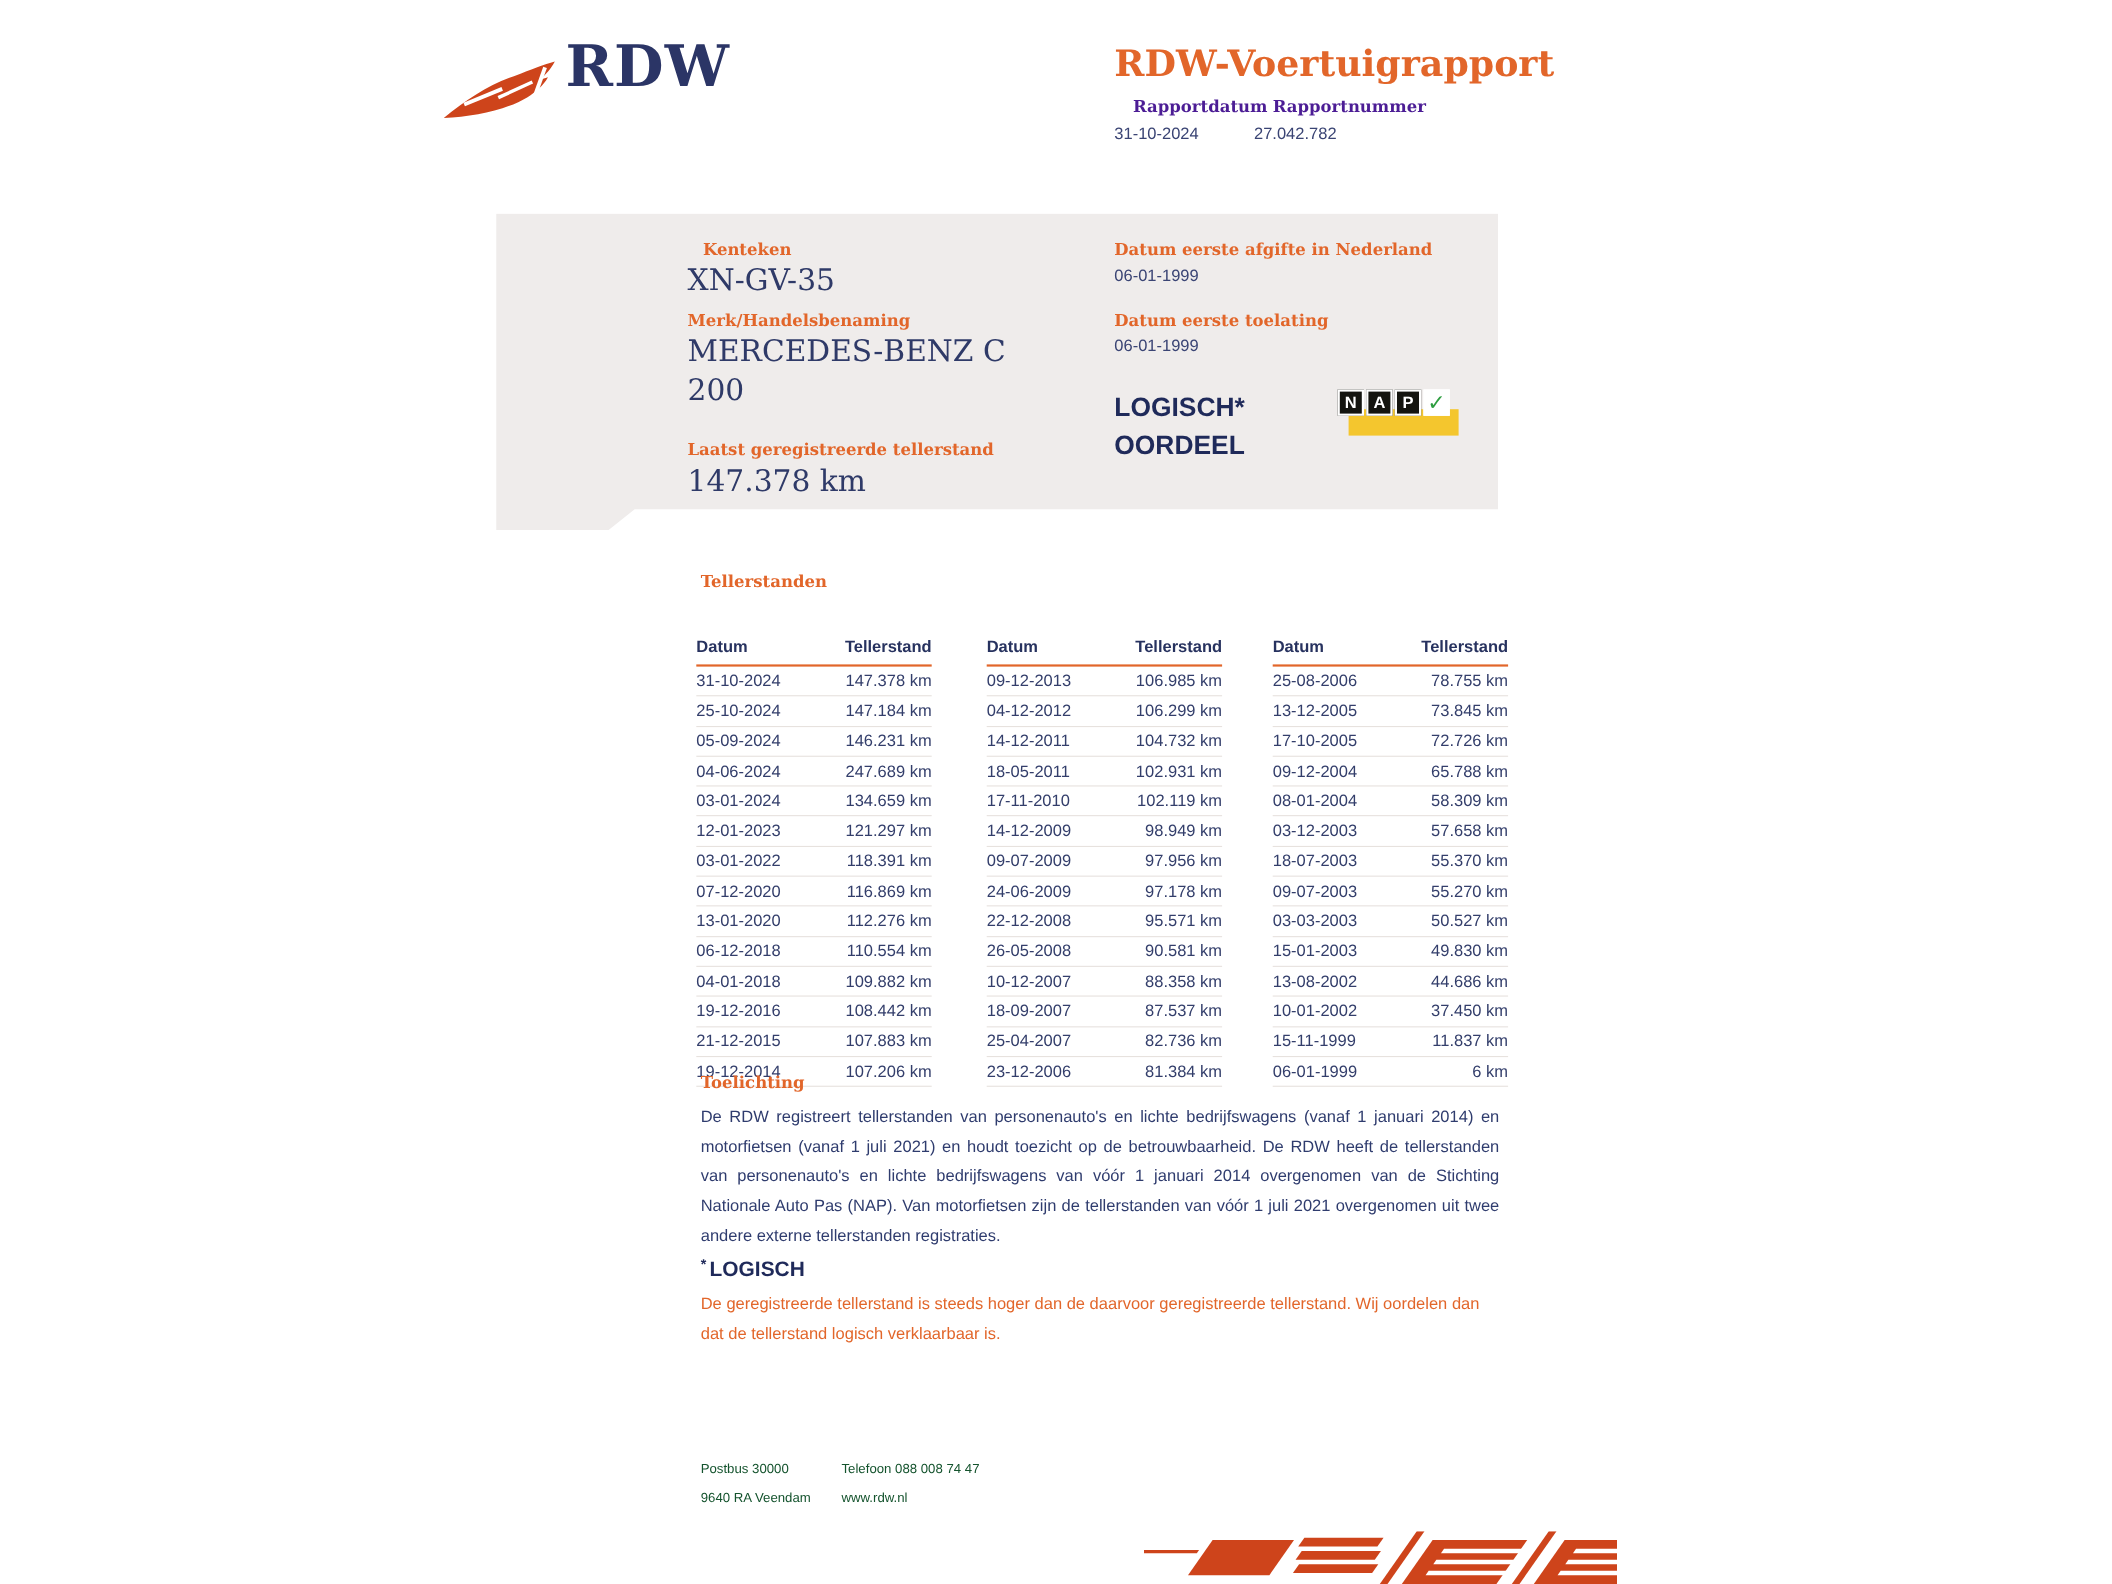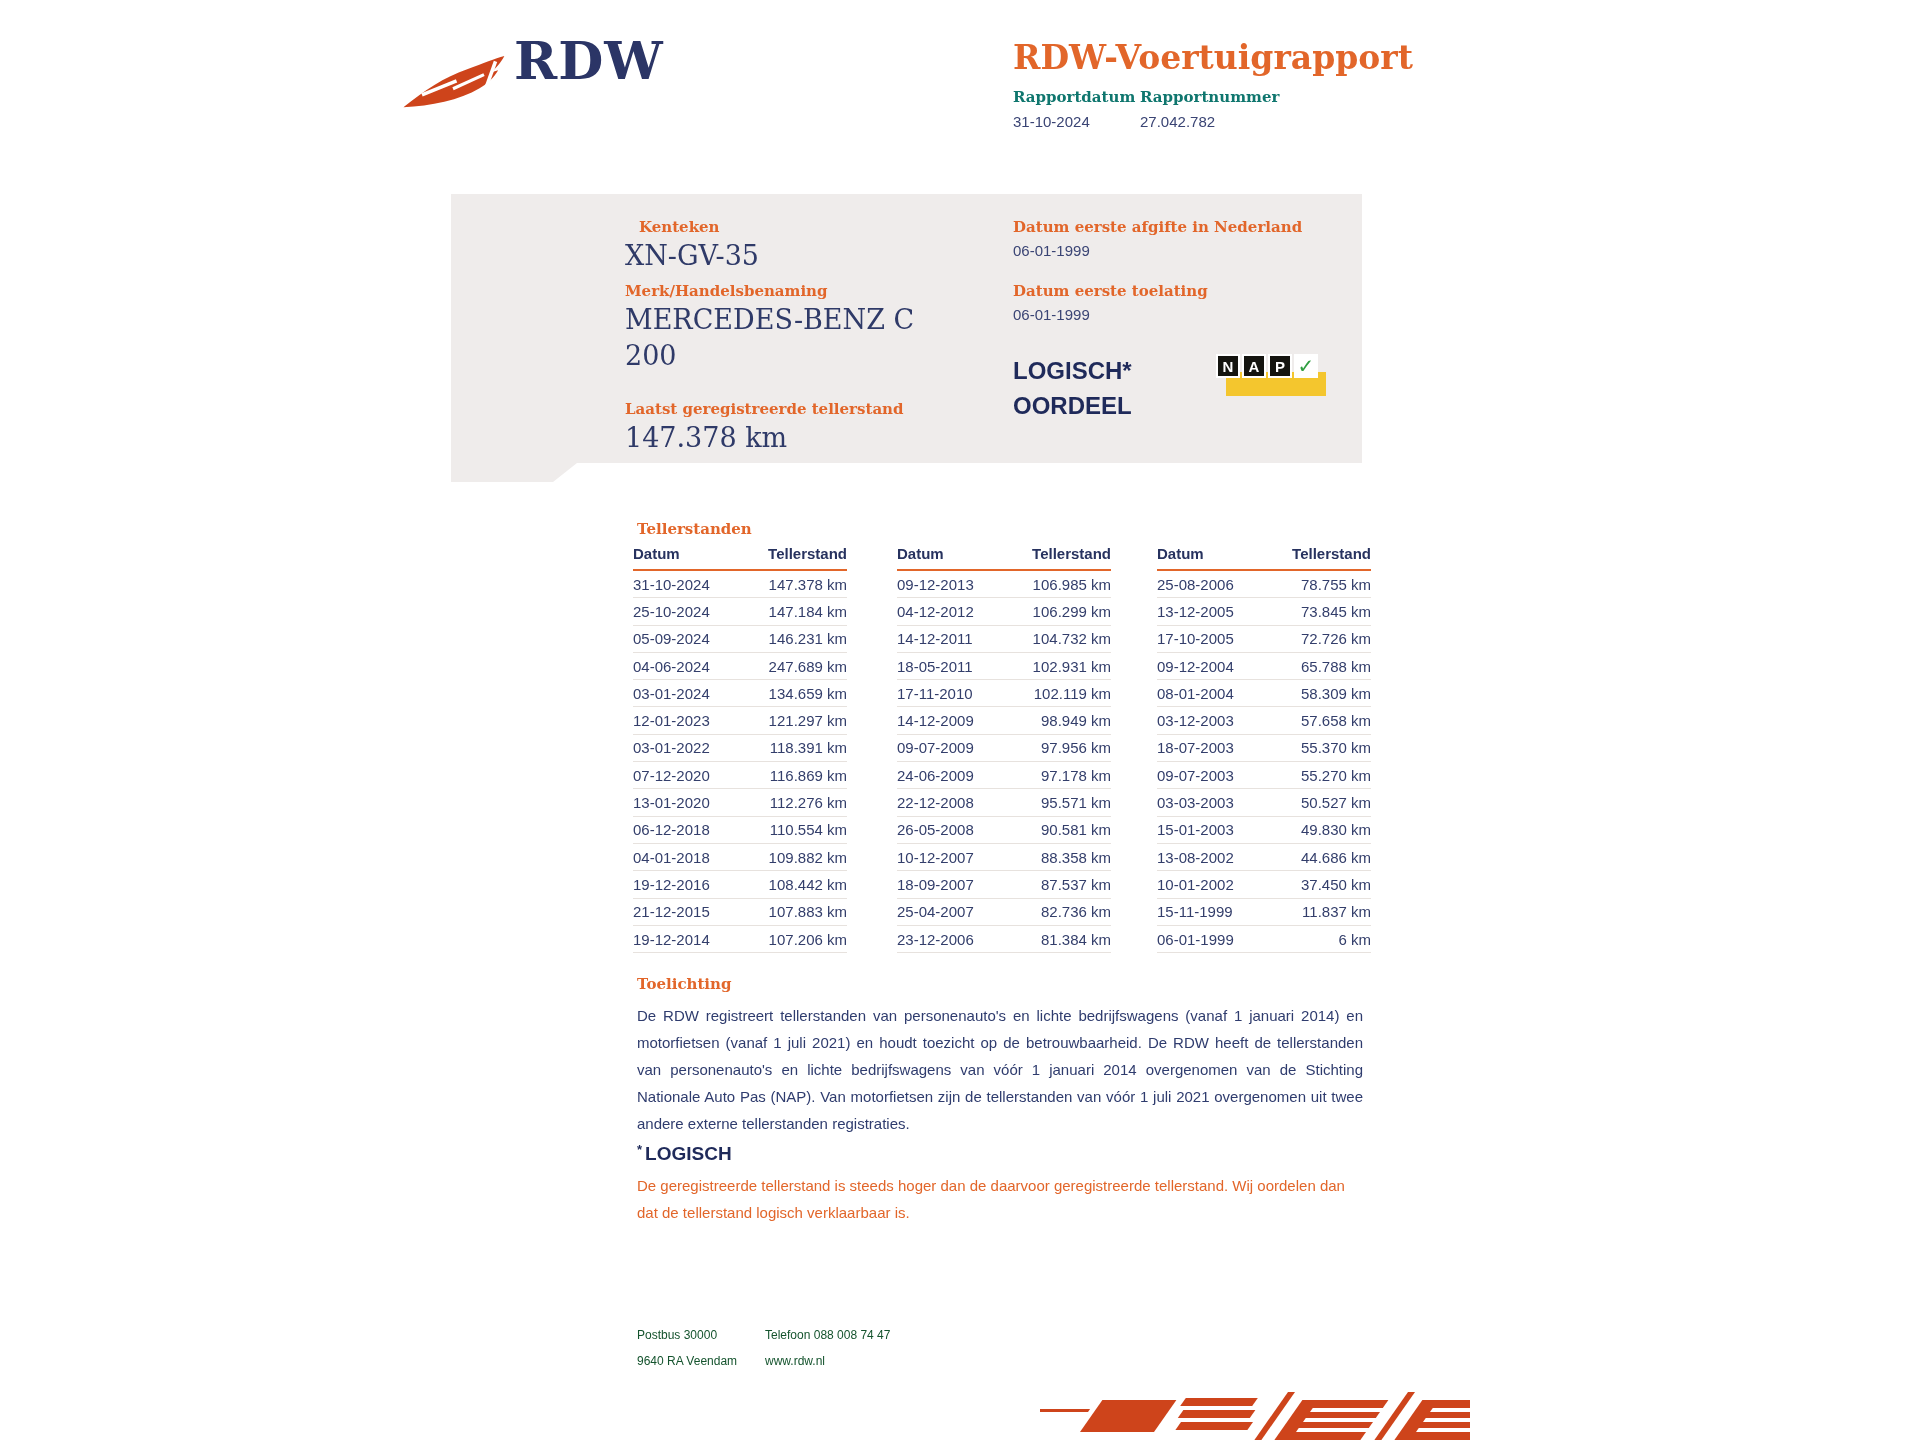--- a/index.html
+++ b/index.html
@@ -9,21 +9,21 @@
   *{margin:0;padding:0;box-sizing:border-box;}
   html,body{background:#fff;}
   #page{position:relative;width:1920px;height:1440px;background:#ffffff;overflow:hidden;
         font-family:var(--sans);}
   
   #logo{position:absolute;left:398px;top:48px;width:110px;height:62px;}
   #brand{position:absolute;left:514px;top:30px;font-family:var(--serif);font-weight:700;
          font-size:52px;color:#2b3566;letter-spacing:1px;}
   #title{position:absolute;left:1013px;top:38px;font-family:var(--serif);font-weight:700;
          font-size:33px;color:#e2662a;}
-  .meta-label{font-family:var(--serif);font-weight:700;font-size:15px;color:#0f766e;}
+  .meta-label{font-family:var(--serif);font-weight:700;font-size:15px;color:#4c1d95;margin-left:17px;}
   .meta-value{font-family:var(--sans);font-size:15px;color:#3a4474;margin-top:7px;}
   #meta-date{position:absolute;left:1013px;top:88px;}
   #meta-number{position:absolute;left:1140px;top:88px;}
   
   #vbox{position:absolute;left:451px;top:194px;width:911px;height:288px;background:#efeceb;
         clip-path:polygon(0 0,911px 0,911px 269px,126px 269px,102px 288px,0 288px);}
   .olabel{font-family:var(--serif);font-weight:700;font-size:15px;color:#e2662a;}
   .bigval{font-family:var(--serif);font-size:27px;color:#2f3a68;line-height:1.35;}
   .smval{font-family:var(--sans);font-size:15px;color:#3a4474;}
   #f-kenteken{position:absolute;left:188px;top:24px;}
@@ -43,21 +43,21 @@
   #nap .bar{position:absolute;left:10px;top:18px;width:100px;height:24px;background:#f4c62e;}
   #nap .sq{position:absolute;top:0;width:24px;height:24px;background:#14140f;border:2px solid #fff;
            color:#fff;font-family:var(--sans);font-weight:700;font-size:15px;
            display:flex;align-items:center;justify-content:center;}
   #nap .sq.check{background:#fff;color:#2f9e41;font-size:20px;}
   
   #tellerstanden-heading{position:absolute;left:637px;top:520px;}
   .tcol{position:absolute;top:545px;width:214px;}
   #tcol-0{left:633px;} #tcol-1{left:897px;} #tcol-2{left:1157px;}
   .thead{display:flex;justify-content:space-between;height:26px;align-items:flex-start;
-         border-bottom:2px solid #e2662a;font-weight:700;font-size:15px;color:#27325f;}
+         border-bottom:2px solid #e2662a;font-weight:700;font-size:15px;color:#27325f;margin-top:35px;}
   .trow{display:flex;justify-content:space-between;align-items:center;height:27.3px;
         border-bottom:1px solid #e7e2de;font-size:15px;color:#333e6b;}
   
   #toelichting-heading{position:absolute;left:637px;top:975px;}
   #toelichting-text{position:absolute;left:637px;top:1002px;width:726px;font-size:15px;
                     line-height:27px;color:#2f3c6e;text-align:justify;}
   #logisch-heading{position:absolute;left:637px;top:1142px;font-weight:700;font-size:19px;
                    color:#1f2a5a;}
   #logisch-heading .star{font-size:13px;vertical-align:6px;margin-right:3px;}
   #logisch-text{position:absolute;left:637px;top:1172px;width:726px;font-size:15px;

